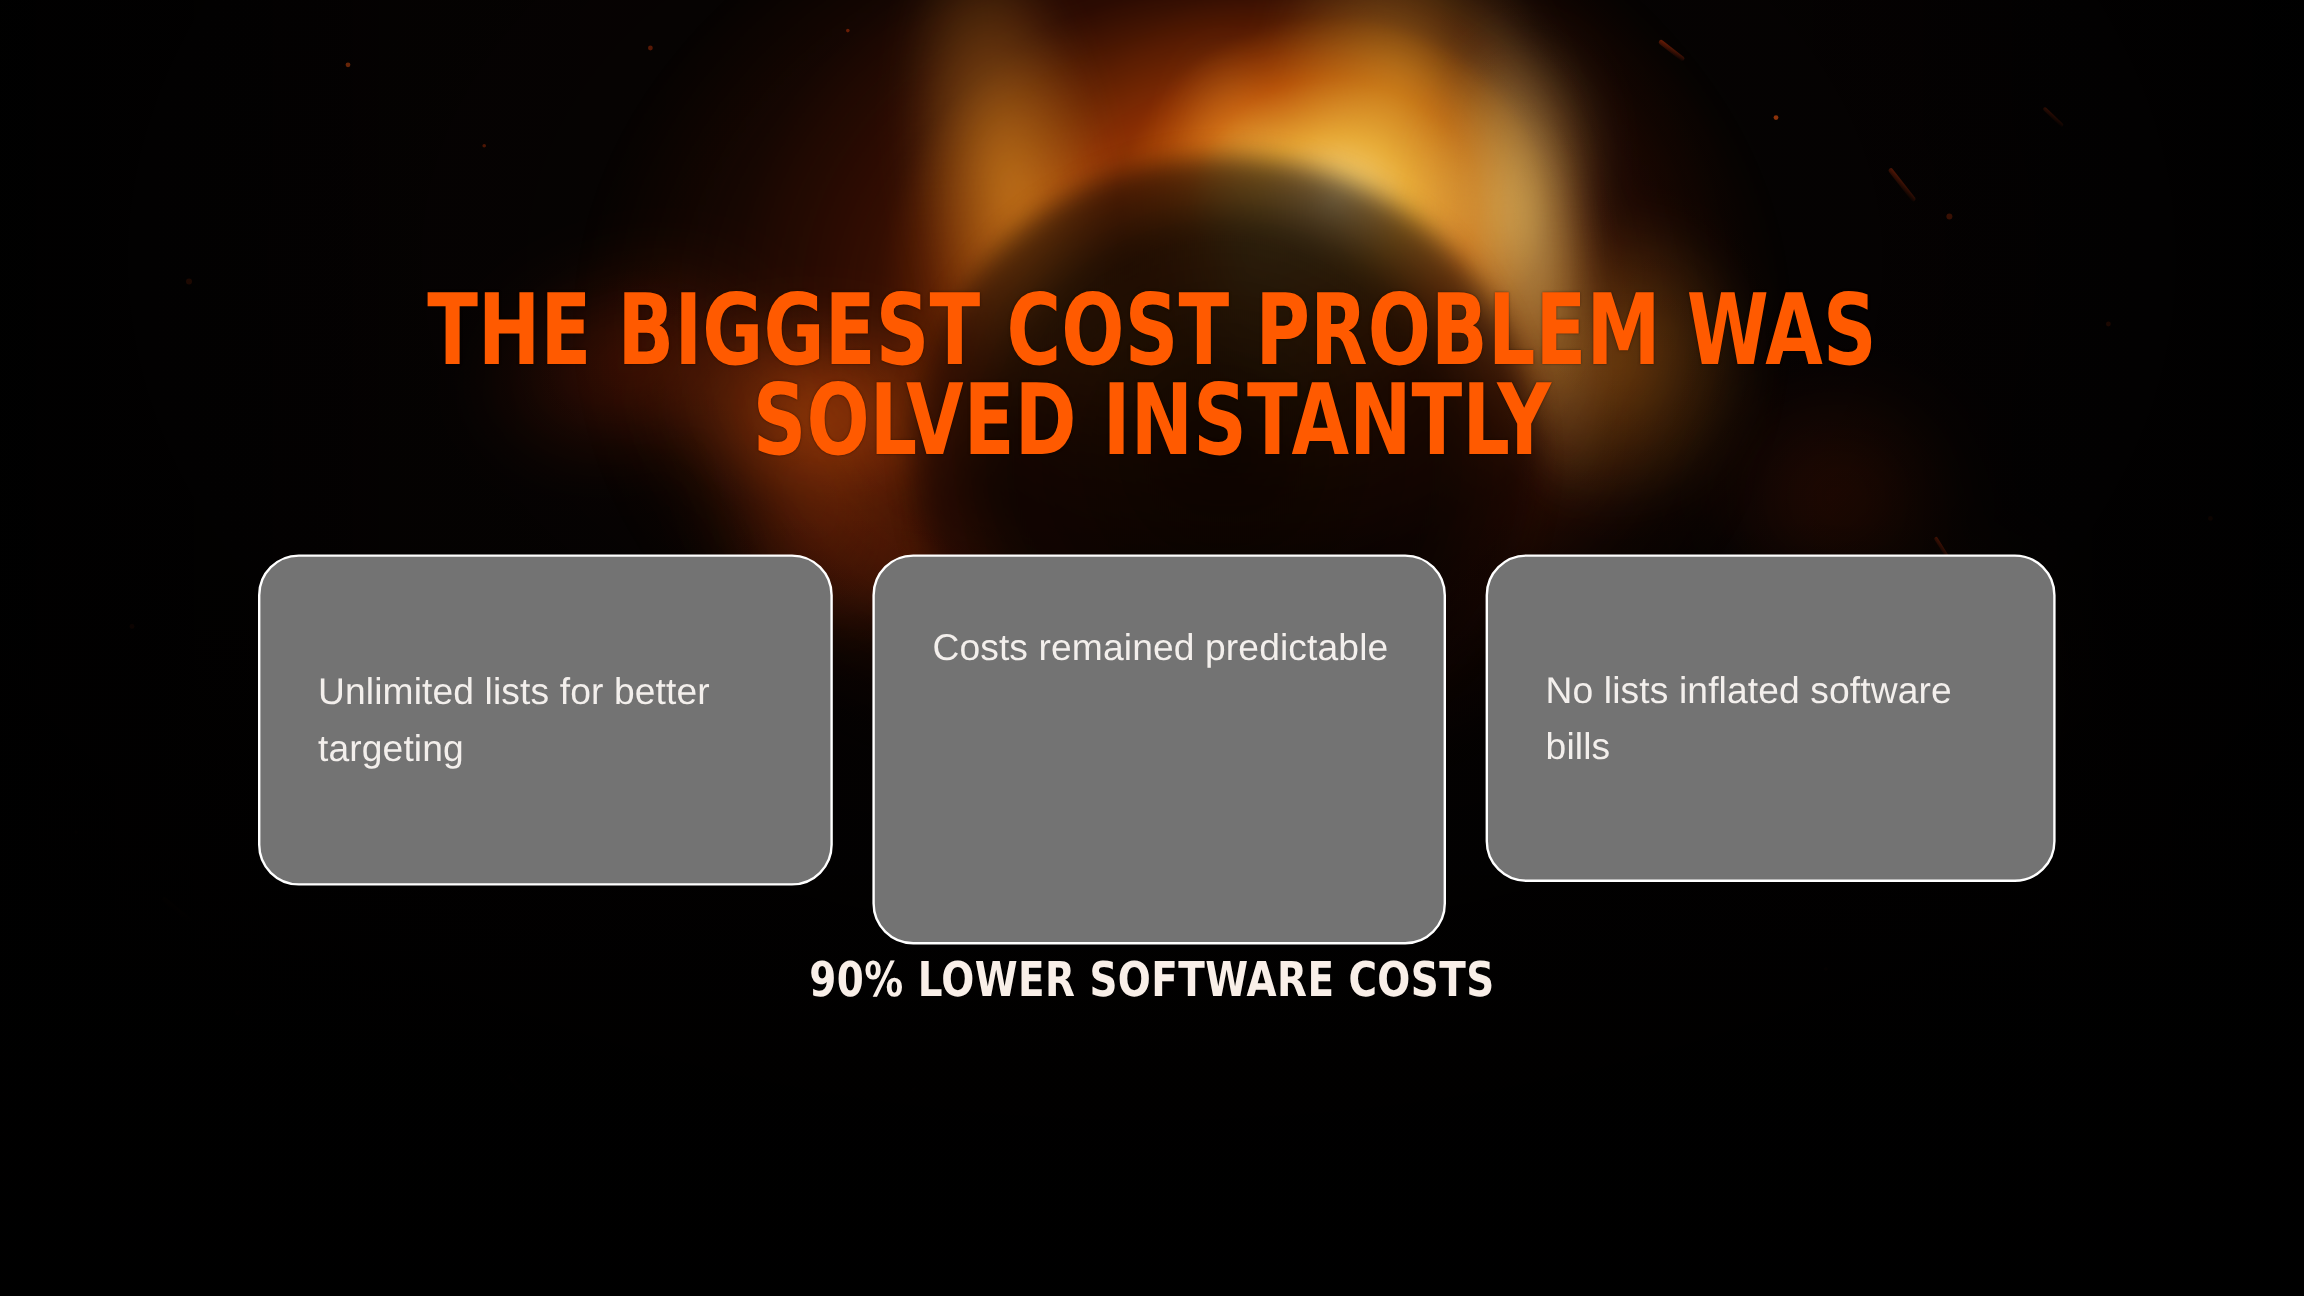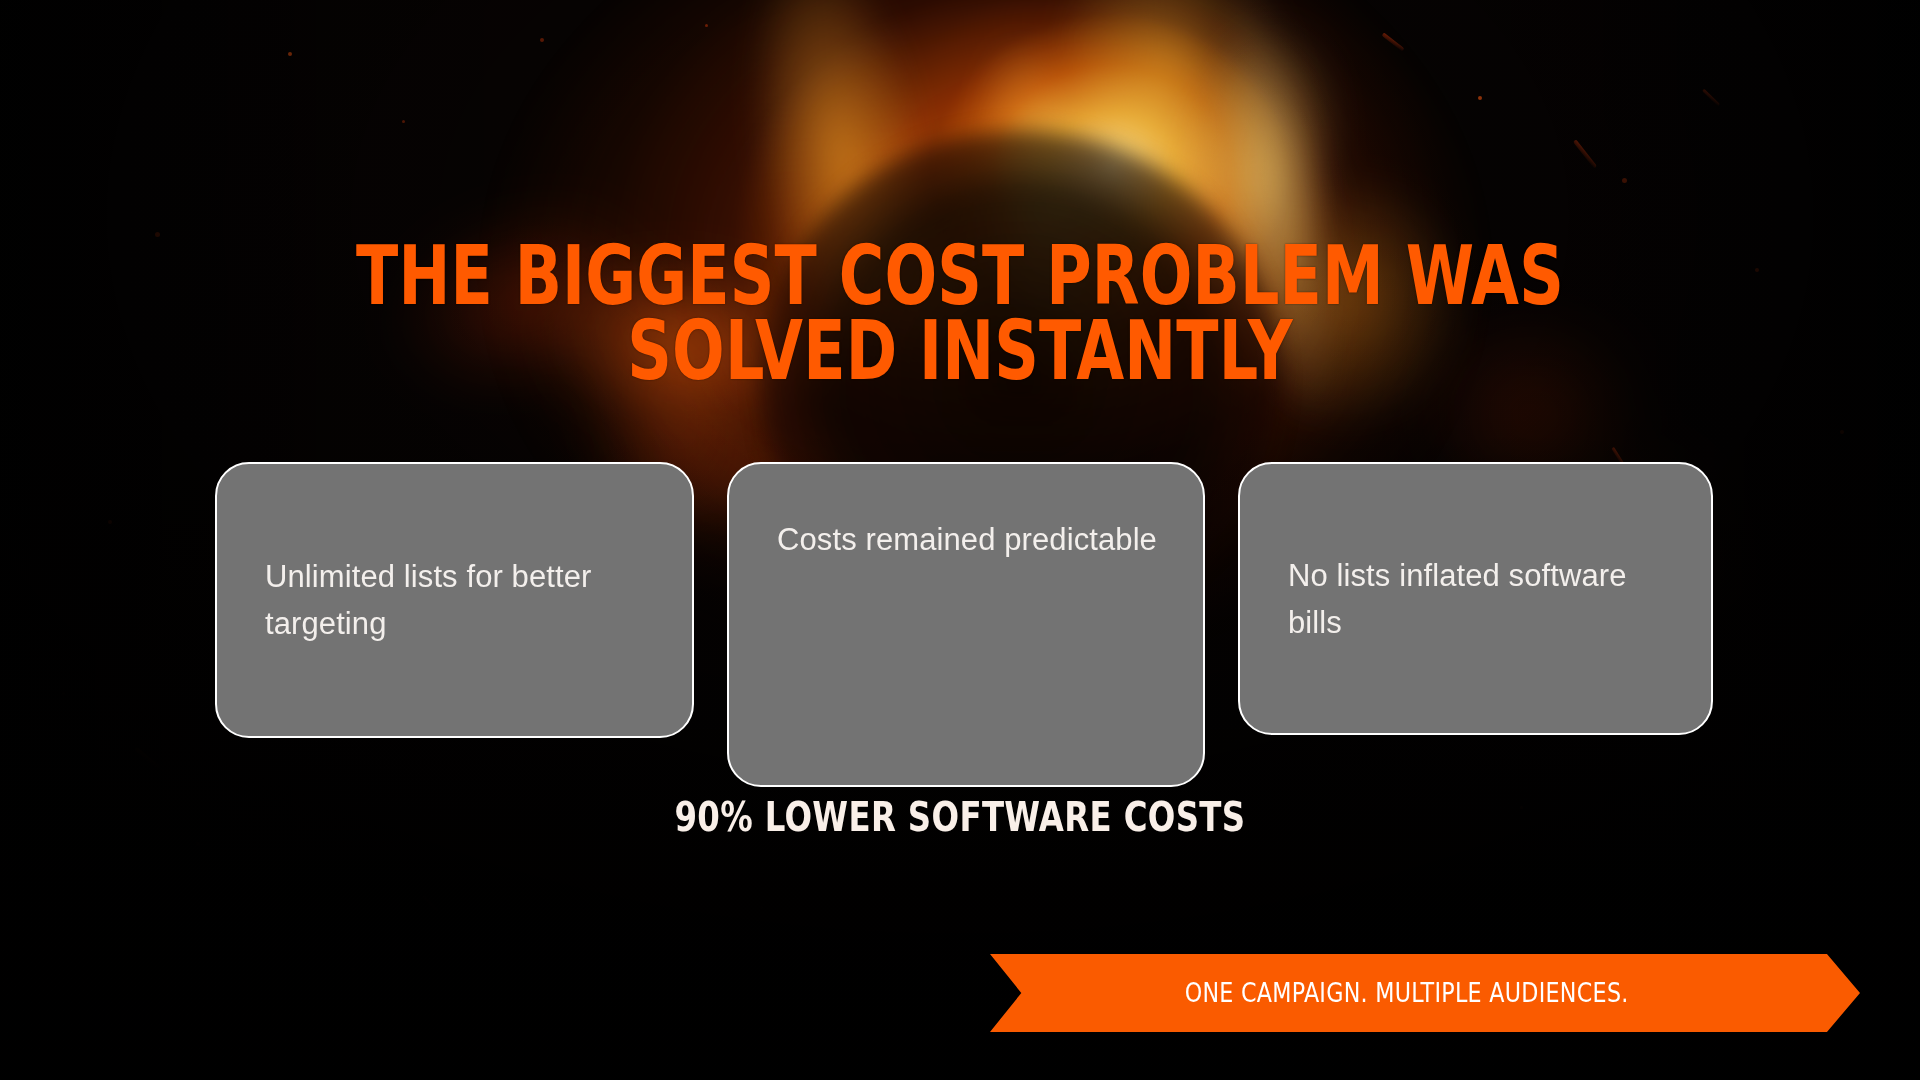--- a/index.html
+++ b/index.html
@@ -265,18 +265,15 @@
       </div>
 
       <div class="card" id="card-2">
         <div class="card-text">No lists inflated software bills</div>
       </div>
 
     </div>
 
     <div class="stat">90% LOWER SOFTWARE COSTS</div>
 
-    <div class="banner">
-      <span class="banner-text">ONE CAMPAIGN. MULTIPLE AUDIENCES.</span>
-    </div>
 
   </div>
 </div>
 
 </body></html>

